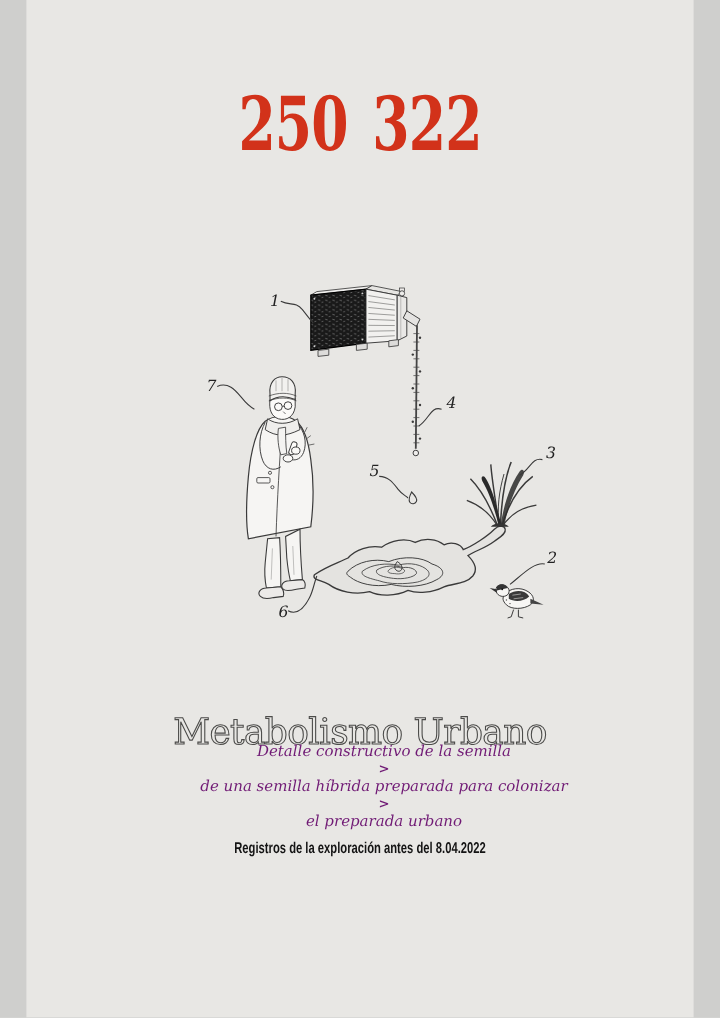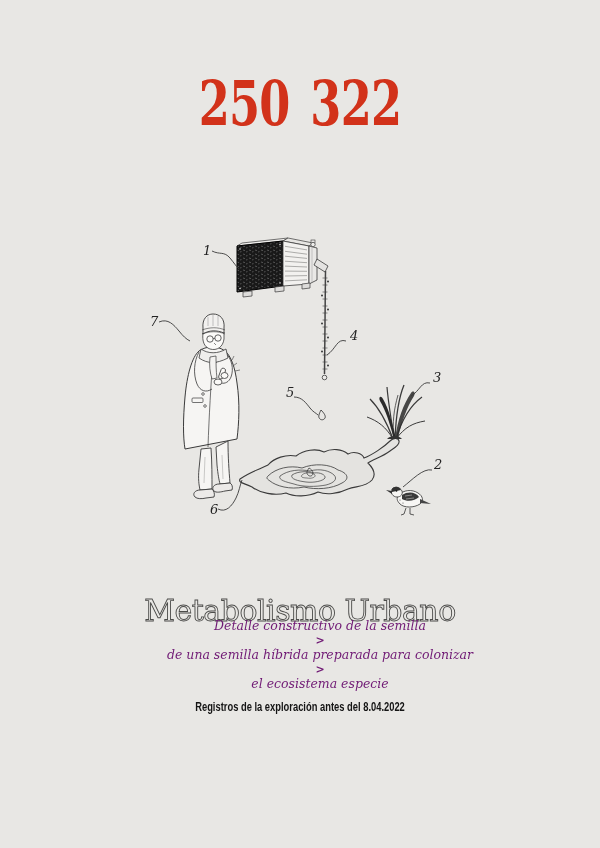--- a/index.html
+++ b/index.html
@@ -1,18 +1,18 @@
 <!DOCTYPE html>
 <html><head>
 <meta charset="utf-8">
 <style>
   html,body { margin:0; padding:0; background:#cfcfcd; }
   .poster {
     position:relative;
-    width:600px; height:848px;
+    width:556px; height:848px;
     background:#e8e7e4;
     margin:0 auto;
     overflow:hidden;
     font-family:"DejaVu Serif", serif;
   }
   .code {
     position:absolute; top:73px; left:0; width:100%;
     text-align:center;
     font-family:"DejaVu Serif", serif;
     font-weight:700;
@@ -239,18 +239,18 @@
     </svg>
   </div>
 
   <h1 class="title">Metabolismo Urbano</h1>
 
   <div class="subtitles">
     <p class="sub-line">Detalle constructivo de la semilla</p>
     <p class="sub-sep">&gt;</p>
     <p class="sub-line">de una semilla híbrida preparada para colonizar</p>
     <p class="sub-sep">&gt;</p>
-    <p class="sub-line">el ecosistema especie</p>
+    <p class="sub-line">el preparada urbano</p>
   </div>
 
   <div class="caption">Registros de la exploración antes del 8.04.2022</div>
 
 </div>
 
 </body></html>

